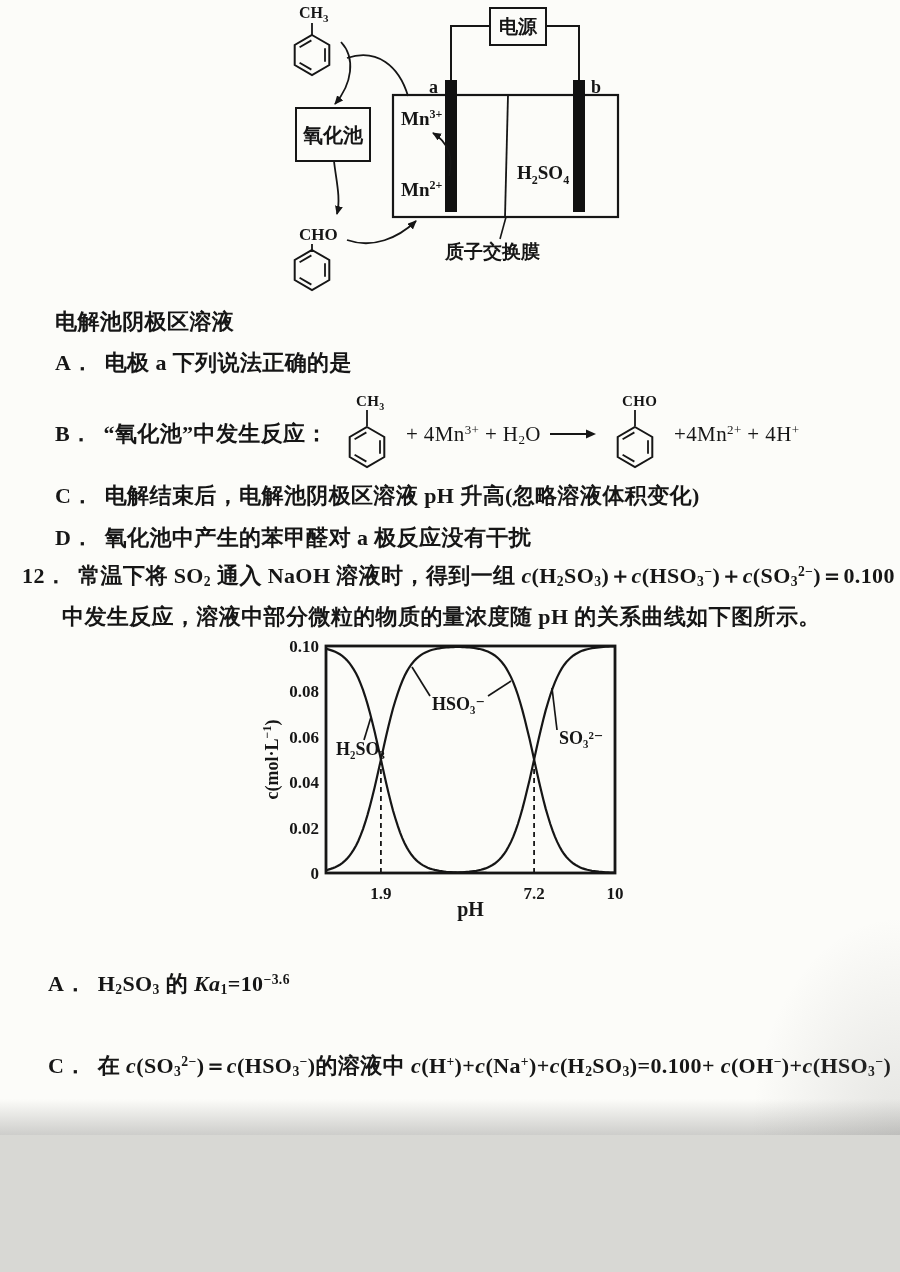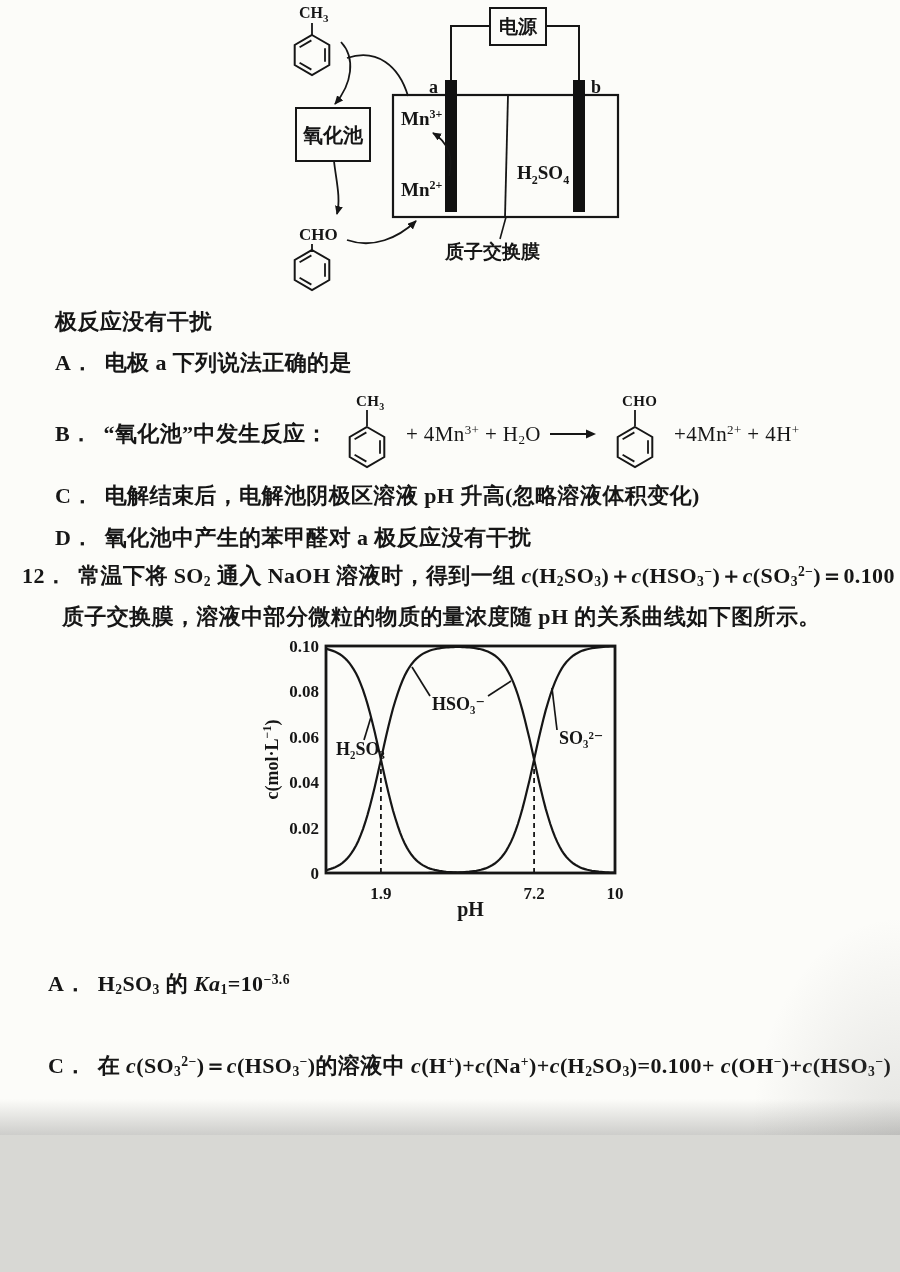--- a/index.html
+++ b/index.html
@@ -80,21 +80,21 @@
     <text x="146" y="125" font-weight="700"><tspan font-size="19">Mn</tspan><tspan dy="-7" font-size="12">3+</tspan></text>
     <text x="146" y="196" font-weight="700"><tspan font-size="19">Mn</tspan><tspan dy="-7" font-size="12">2+</tspan></text>
     <path d="M194,176 C199,158 193,142 178,133" class="diagram-shape" stroke-width="1.8" marker-end="url(#ah)"></path>
 
     <text x="262" y="179" font-weight="700"><tspan font-size="19">H</tspan><tspan dy="5" font-size="12">2</tspan><tspan dy="-5" font-size="19">SO</tspan><tspan dy="5" font-size="12">4</tspan></text>
 
     <line x1="251" y1="217" x2="245" y2="239" stroke="#161616" stroke-width="1.6"></line>
     <text x="190" y="258" font-size="19" font-weight="700">质子交换膜</text>
   </svg>
 
-  <div class="line" style="left:55px;top:307px">极反应没有干扰</div>
+  <div class="line" style="left:55px;top:307px">电解池阴极区溶液</div>
 
   <div class="line" style="left:55px;top:348px">
     <span class="olabel">A．</span><span>电极 a 下列说法正确的是</span>
   </div>
 
   <div class="line optB" style="left:55px;top:392px;height:84px">
     <span class="olabel">B．</span>
       <span style="margin-left:-9px">“氧化池”中发生反应：</span>
     <svg width="60" height="84" viewBox="0 0 60 84">
       <text x="19" y="14" class="molText" font-size="15"><tspan>CH</tspan><tspan dy="4" font-size="10">3</tspan></text>
@@ -117,21 +117,21 @@
   <div class="line" style="left:55px;top:481px">
     <span class="olabel">C．</span><span>电解结束后，电解池阴极区溶液 pH 升高(忽略溶液体积变化)</span>
   </div>
   <div class="line" style="left:55px;top:523px">
     <span class="olabel">D．</span><span>氧化池中产生的苯甲醛对 a 极反应没有干扰</span>
   </div>
 
   <div class="line" style="left:22px;top:561px">
     <span class="olabel">12．</span><span>常温下将 SO<sub>2</sub> 通入 NaOH 溶液时，得到一组 <i>c</i>(H<sub>2</sub>SO<sub>3</sub>)＋<i>c</i>(HSO<sub>3</sub><sup>−</sup>)＋<i>c</i>(SO<sub>3</sub><sup>2−</sup>)＝0.100 mol·L</span>
   </div>
-  <div class="line" style="left:62px;top:602px">质子交换膜，溶液中部分微粒的物质的量浓度随 pH 的关系曲线如下图所示。</div>
+  <div class="line" style="left:62px;top:602px">中发生反应，溶液中部分微粒的物质的量浓度随 pH 的关系曲线如下图所示。</div>
 
   <svg id="curve-chart" style="position:absolute;left:262px;top:633px" width="380" height="300" viewBox="0 0 380 300">
       <line x1="118.91" y1="240" x2="118.91" y2="126.5" stroke="#161616" stroke-width="1.8" stroke-dasharray="5,4"></line>
       <line x1="272.08" y1="240" x2="272.08" y2="126.5" stroke="#161616" stroke-width="1.8" stroke-dasharray="5,4"></line>
       <path d="M64.0,15.8 L66.3,16.4 L68.6,17.1 L70.9,17.9 L73.2,18.8 L75.6,20.0 L77.9,21.3 L80.2,22.9 L82.5,24.8 L84.8,27.1 L87.1,29.7 L89.4,32.8 L91.7,36.4 L94.1,40.5 L96.4,45.3 L98.7,50.8 L101.0,56.9 L103.3,63.8 L105.6,71.4 L107.9,79.8 L110.2,88.8 L112.6,98.4 L114.9,108.4 L117.2,118.7 L119.5,129.1 L121.8,139.5 L124.1,149.7 L126.4,159.5 L128.7,168.8 L131.0,177.5 L133.4,185.5 L135.7,192.7 L138.0,199.3 L140.3,205.1 L142.6,210.2 L144.9,214.6 L147.2,218.5 L149.5,221.8 L151.9,224.7 L154.2,227.1 L156.5,229.2 L158.8,230.9 L161.1,232.4 L163.4,233.6 L165.7,234.7 L168.0,235.6 L170.4,236.3 L172.7,236.9 L175.0,237.4 L177.3,237.9 L179.6,238.2 L181.9,238.5 L184.2,238.8 L186.5,239.0 L188.8,239.1 L191.2,239.3 L193.5,239.4 L195.8,239.5 L198.1,239.6 L200.4,239.7 L202.7,239.7 L205.0,239.8 L207.3,239.8 L209.7,239.8 L212.0,239.9 L214.3,239.9 L216.6,239.9 L218.9,239.9 L221.2,239.9 L223.5,239.9 L225.8,240.0 L228.2,240.0 L230.5,240.0 L232.8,240.0 L235.1,240.0 L237.4,240.0 L239.7,240.0 L242.0,240.0 L244.3,240.0 L246.6,240.0 L249.0,240.0 L251.3,240.0 L253.6,240.0 L255.9,240.0 L258.2,240.0 L260.5,240.0 L262.8,240.0 L265.1,240.0 L267.5,240.0 L269.8,240.0 L272.1,240.0 L274.4,240.0 L276.7,240.0 L279.0,240.0 L281.3,240.0 L283.6,240.0 L286.0,240.0 L288.3,240.0 L290.6,240.0 L292.9,240.0 L295.2,240.0 L297.5,240.0 L299.8,240.0 L302.1,240.0 L304.4,240.0 L306.8,240.0 L309.1,240.0 L311.4,240.0 L313.7,240.0 L316.0,240.0 L318.3,240.0 L320.6,240.0 L322.9,240.0 L325.3,240.0 L327.6,240.0 L329.9,240.0 L332.2,240.0 L334.5,240.0 L336.8,240.0 L339.1,240.0 L341.4,240.0 L343.8,240.0 L346.1,240.0 L348.4,240.0 L350.7,240.0 L353.0,240.0" fill="none" stroke="#161616" stroke-width="2.2"></path>
       <path d="M64.0,237.2 L66.3,236.6 L68.6,235.9 L70.9,235.1 L73.2,234.2 L75.6,233.0 L77.9,231.7 L80.2,230.1 L82.5,228.2 L84.8,225.9 L87.1,223.3 L89.4,220.2 L91.7,216.6 L94.1,212.5 L96.4,207.7 L98.7,202.2 L101.0,196.1 L103.3,189.2 L105.6,181.6 L107.9,173.2 L110.2,164.2 L112.6,154.6 L114.9,144.6 L117.2,134.3 L119.5,123.9 L121.8,113.5 L124.1,103.3 L126.4,93.5 L128.7,84.2 L131.0,75.5 L133.4,67.5 L135.7,60.3 L138.0,53.8 L140.3,48.0 L142.6,42.8 L144.9,38.4 L147.2,34.5 L149.5,31.2 L151.9,28.3 L154.2,25.9 L156.5,23.9 L158.8,22.1 L161.1,20.6 L163.4,19.4 L165.7,18.4 L168.0,17.5 L170.4,16.8 L172.7,16.2 L175.0,15.7 L177.3,15.3 L179.6,14.9 L181.9,14.7 L184.2,14.4 L186.5,14.3 L188.8,14.2 L191.2,14.1 L193.5,14.0 L195.8,14.0 L198.1,14.0 L200.4,14.1 L202.7,14.2 L205.0,14.3 L207.3,14.5 L209.7,14.7 L212.0,15.0 L214.3,15.4 L216.6,15.8 L218.9,16.3 L221.2,16.9 L223.5,17.7 L225.8,18.6 L228.2,19.7 L230.5,21.0 L232.8,22.5 L235.1,24.3 L237.4,26.5 L239.7,29.0 L242.0,32.0 L244.3,35.4 L246.6,39.4 L249.0,44.1 L251.3,49.3 L253.6,55.3 L255.9,62.0 L258.2,69.5 L260.5,77.6 L262.8,86.5 L265.1,95.9 L267.5,105.8 L269.8,116.1 L272.1,126.5 L274.4,136.9 L276.7,147.2 L279.0,157.1 L281.3,166.5 L283.6,175.4 L286.0,183.5 L288.3,191.0 L290.6,197.7 L292.9,203.7 L295.2,208.9 L297.5,213.6 L299.8,217.6 L302.1,221.0 L304.4,224.0 L306.8,226.5 L309.1,228.7 L311.4,230.5 L313.7,232.0 L316.0,233.3 L318.3,234.4 L320.6,235.4 L322.9,236.1 L325.3,236.8 L327.6,237.3 L329.9,237.8 L332.2,238.1 L334.5,238.4 L336.8,238.7 L339.1,238.9 L341.4,239.1 L343.8,239.3 L346.1,239.4 L348.4,239.5 L350.7,239.6 L353.0,239.6" fill="none" stroke="#161616" stroke-width="2.2"></path>
       <path d="M64.0,240.0 L66.3,240.0 L68.6,240.0 L70.9,240.0 L73.2,240.0 L75.6,240.0 L77.9,240.0 L80.2,240.0 L82.5,240.0 L84.8,240.0 L87.1,240.0 L89.4,240.0 L91.7,240.0 L94.1,240.0 L96.4,240.0 L98.7,240.0 L101.0,240.0 L103.3,240.0 L105.6,240.0 L107.9,240.0 L110.2,240.0 L112.6,240.0 L114.9,240.0 L117.2,240.0 L119.5,240.0 L121.8,240.0 L124.1,240.0 L126.4,240.0 L128.7,240.0 L131.0,240.0 L133.4,240.0 L135.7,240.0 L138.0,240.0 L140.3,240.0 L142.6,240.0 L144.9,240.0 L147.2,240.0 L149.5,240.0 L151.9,240.0 L154.2,240.0 L156.5,240.0 L158.8,240.0 L161.1,240.0 L163.4,240.0 L165.7,240.0 L168.0,239.9 L170.4,239.9 L172.7,239.9 L175.0,239.9 L177.3,239.9 L179.6,239.9 L181.9,239.8 L184.2,239.8 L186.5,239.8 L188.8,239.7 L191.2,239.6 L193.5,239.6 L195.8,239.5 L198.1,239.4 L200.4,239.3 L202.7,239.1 L205.0,238.9 L207.3,238.7 L209.7,238.4 L212.0,238.1 L214.3,237.8 L216.6,237.3 L218.9,236.8 L221.2,236.1 L223.5,235.4 L225.8,234.4 L228.2,233.3 L230.5,232.0 L232.8,230.5 L235.1,228.7 L237.4,226.5 L239.7,224.0 L242.0,221.0 L244.3,217.6 L246.6,213.6 L249.0,208.9 L251.3,203.7 L253.6,197.7 L255.9,191.0 L258.2,183.5 L260.5,175.4 L262.8,166.5 L265.1,157.1 L267.5,147.2 L269.8,136.9 L272.1,126.5 L274.4,116.1 L276.7,105.8 L279.0,95.9 L281.3,86.5 L283.6,77.6 L286.0,69.5 L288.3,62.0 L290.6,55.3 L292.9,49.3 L295.2,44.1 L297.5,39.4 L299.8,35.4 L302.1,32.0 L304.4,29.0 L306.8,26.5 L309.1,24.3 L311.4,22.5 L313.7,21.0 L316.0,19.7 L318.3,18.6 L320.6,17.6 L322.9,16.9 L325.3,16.2 L327.6,15.7 L329.9,15.2 L332.2,14.9 L334.5,14.6 L336.8,14.3 L339.1,14.1 L341.4,13.9 L343.8,13.7 L346.1,13.6 L348.4,13.5 L350.7,13.4 L353.0,13.4" fill="none" stroke="#161616" stroke-width="2.2"></path>
       <rect x="64" y="13" width="289" height="227" fill="none" stroke="#161616" stroke-width="2.8"></rect>
       <text x="57" y="246" text-anchor="end" font-size="17" font-weight="700">0</text>
       <text x="57" y="200.6" text-anchor="end" font-size="17" font-weight="700">0.02</text>

